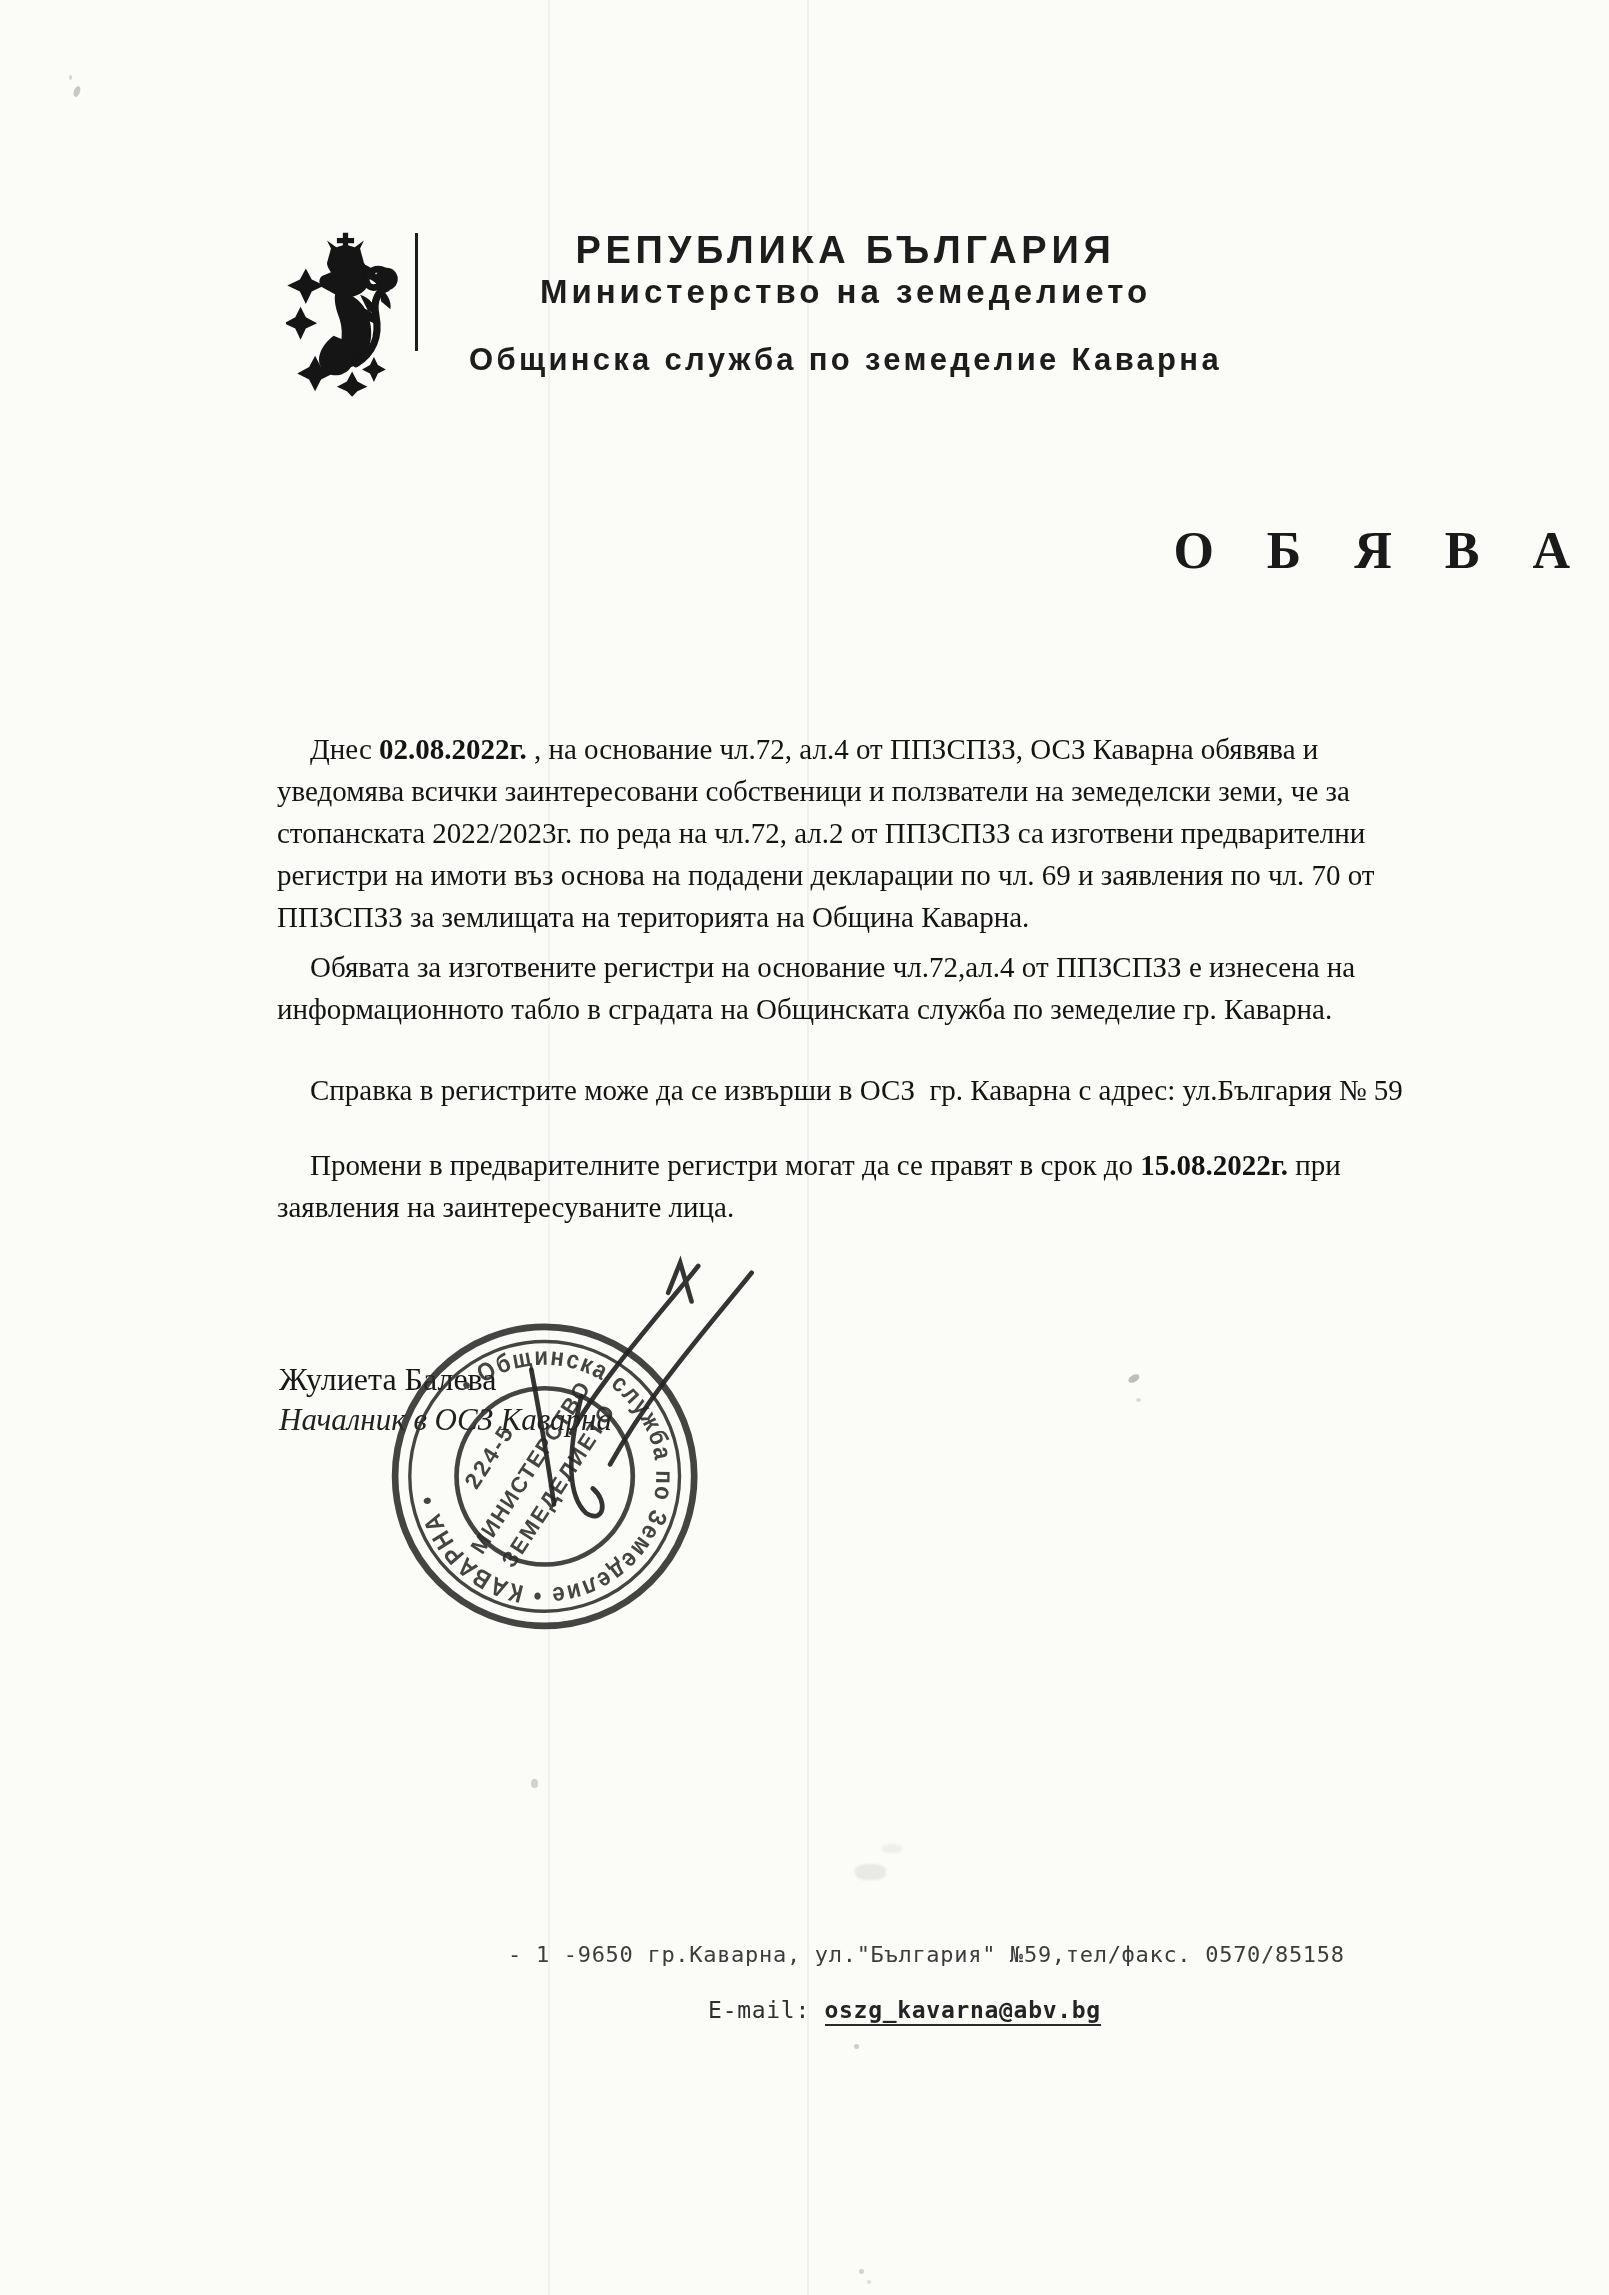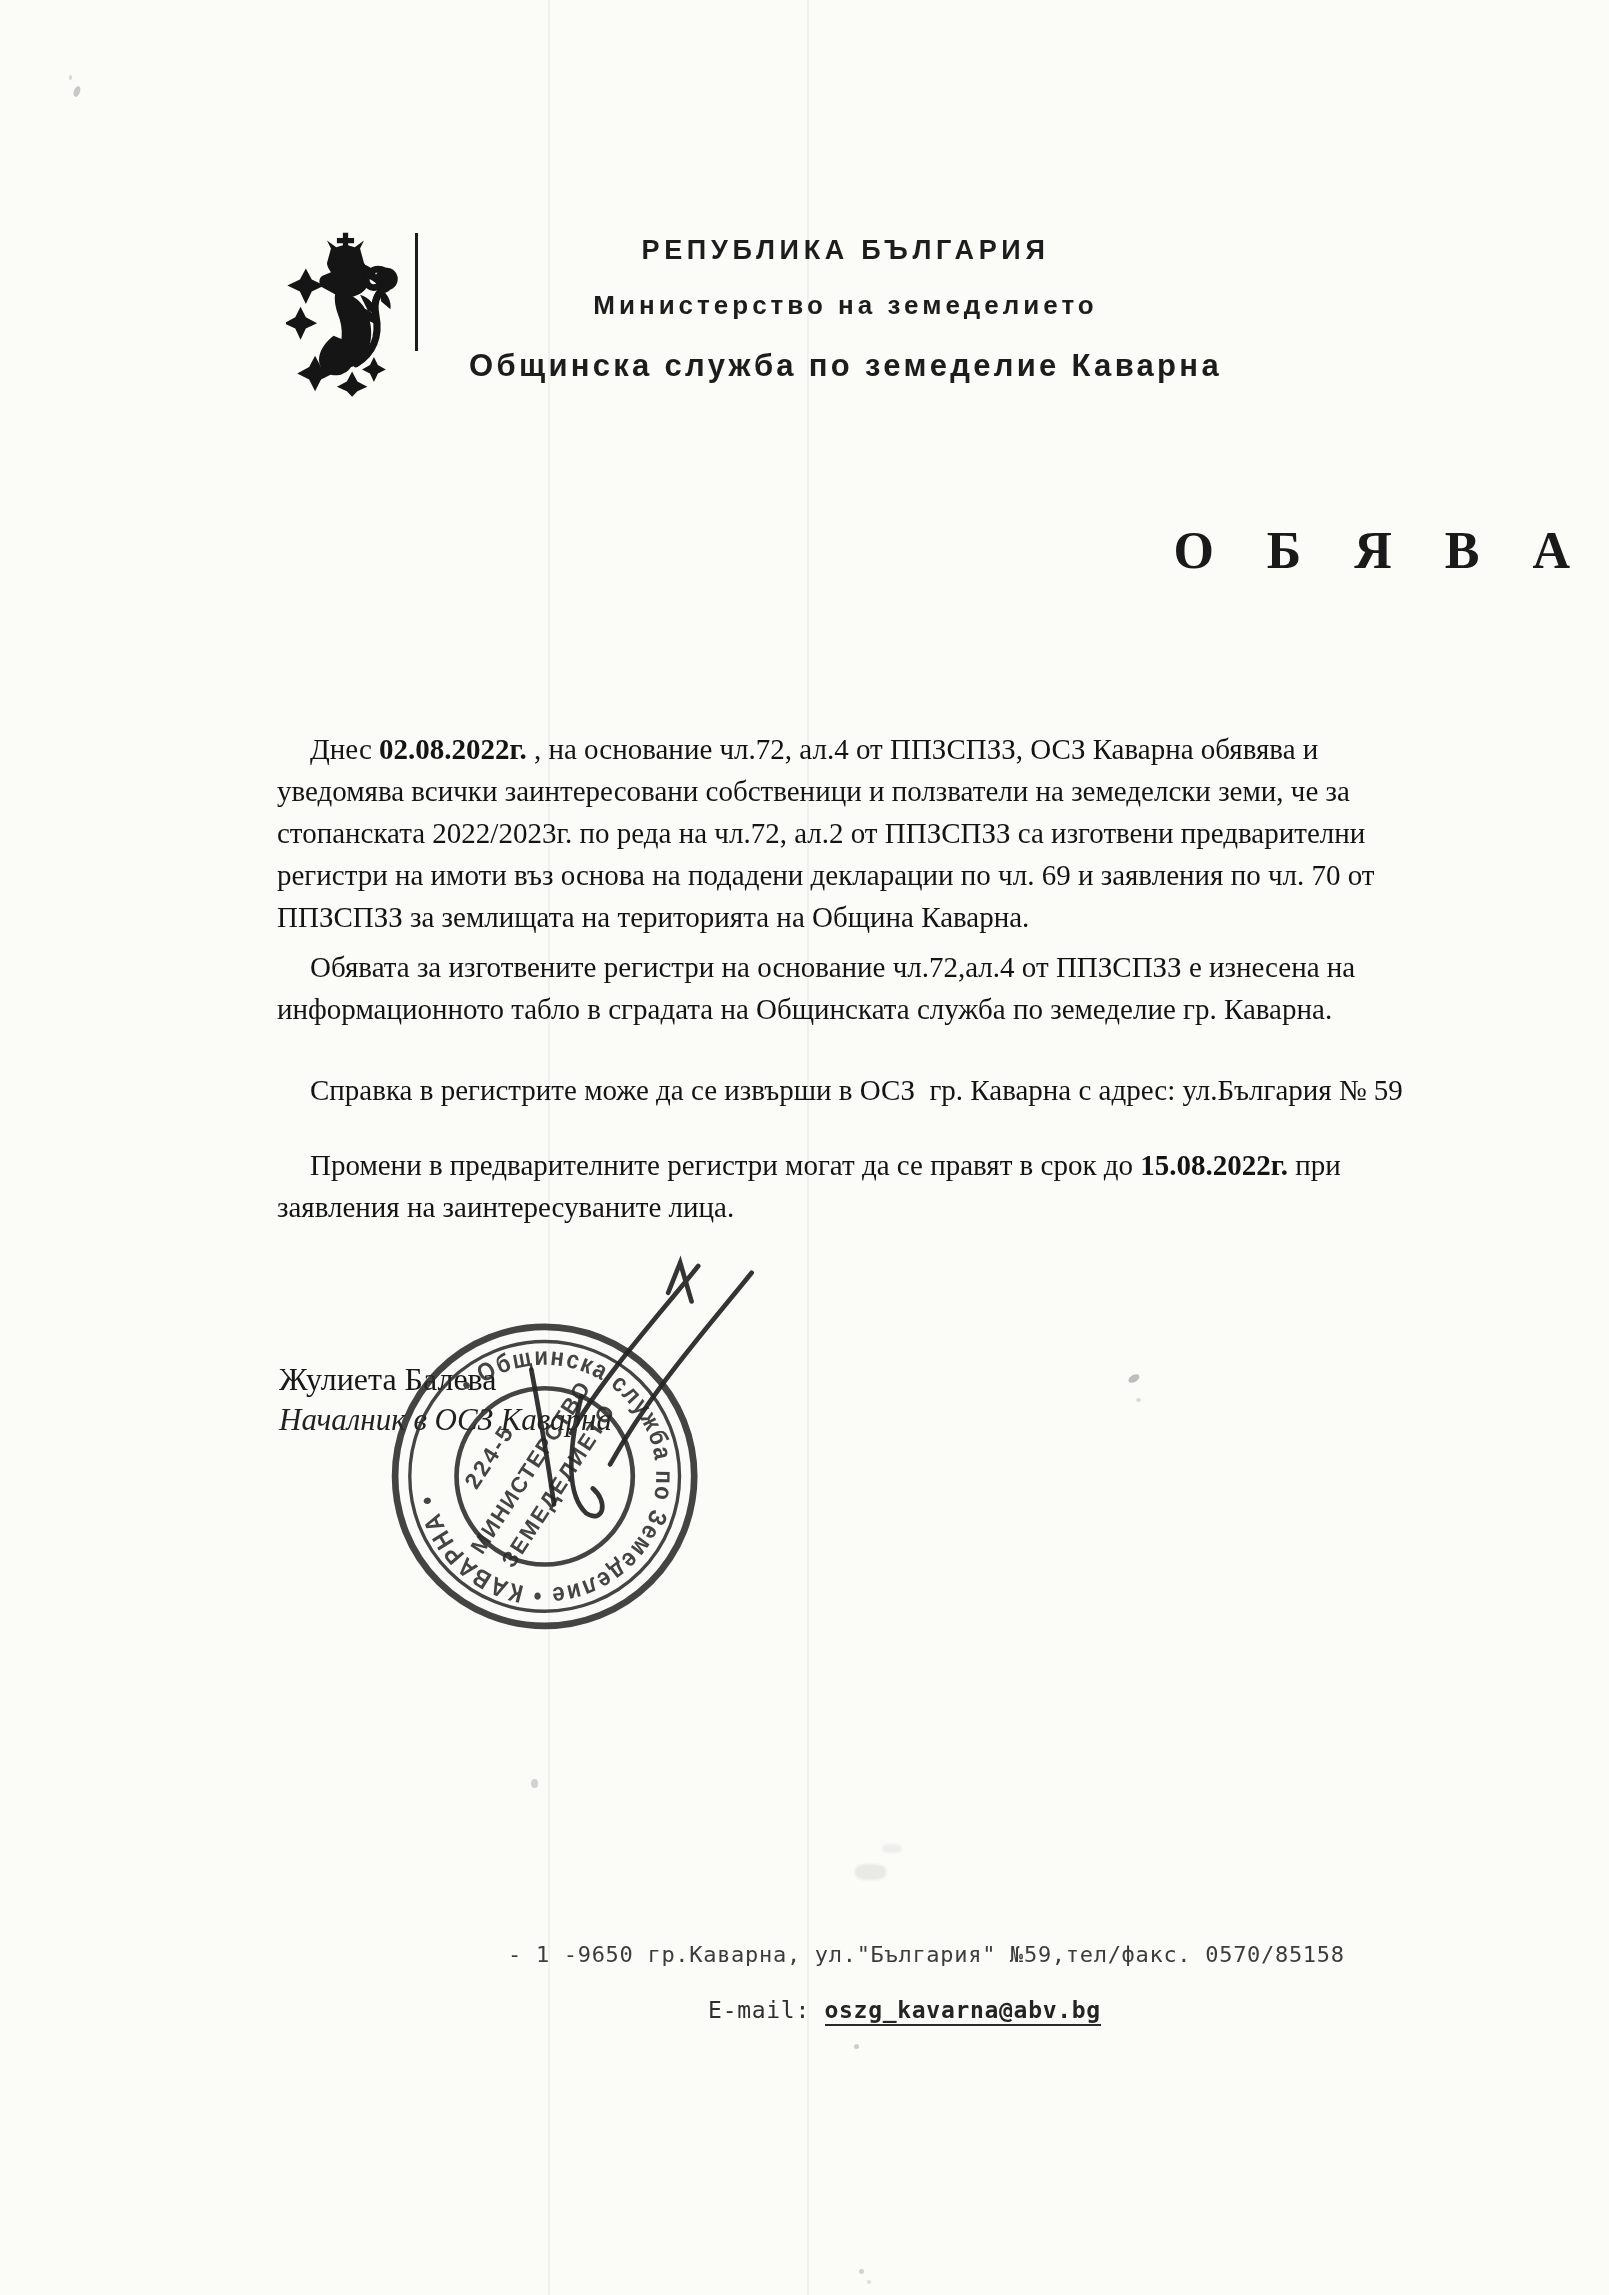--- a/index.html
+++ b/index.html
@@ -9,22 +9,22 @@
     font-family:"Liberation Serif",serif;color:#161616;
   }
   .abs{position:absolute;}
   
   .fold{top:0;width:2px;height:2295px;background:rgba(40,40,40,0.05);}
   
   .emblem{left:286px;top:230px;width:119px;height:168px;}
   .hdr-rule{left:415px;top:233px;width:3.3px;height:118px;background:#1c1c1c;}
   .hdr{left:401px;top:231px;width:889px;text-align:center;
        font-family:"Liberation Sans",sans-serif;font-weight:bold;color:#1d1d1d;}
-  .hdr .l1{font-size:27px;letter-spacing:4.7px;line-height:39px;margin-bottom:19px;}
-  .hdr .l2{font-size:26px;letter-spacing:4px;line-height:33px;margin-bottom:28px;}
+  .hdr .l1{font-size:38px;letter-spacing:4.7px;line-height:39px;margin-bottom:5px;}
+  .hdr .l2{font-size:33px;letter-spacing:4px;line-height:33px;margin-bottom:36px;}
   .hdr .l3{font-size:33px;letter-spacing:2.7px;line-height:33px;margin-bottom:14.7px;}
   .hdr .l4{font-size:31px;letter-spacing:3.3px;line-height:31px;}
   
   .title{left:0;top:521px;width:1590px;text-align:right;
          font-size:52px;font-weight:bold;letter-spacing:20px;color:#1a1a1a;}
   
   .body-block{left:277px;top:728px;width:1203px;font-size:29px;line-height:42px;color:#141414;}
   .para{margin-bottom:8px;}
   .para:nth-child(2){margin-bottom:39px;}
   .para:nth-child(3){margin-bottom:33px;}

